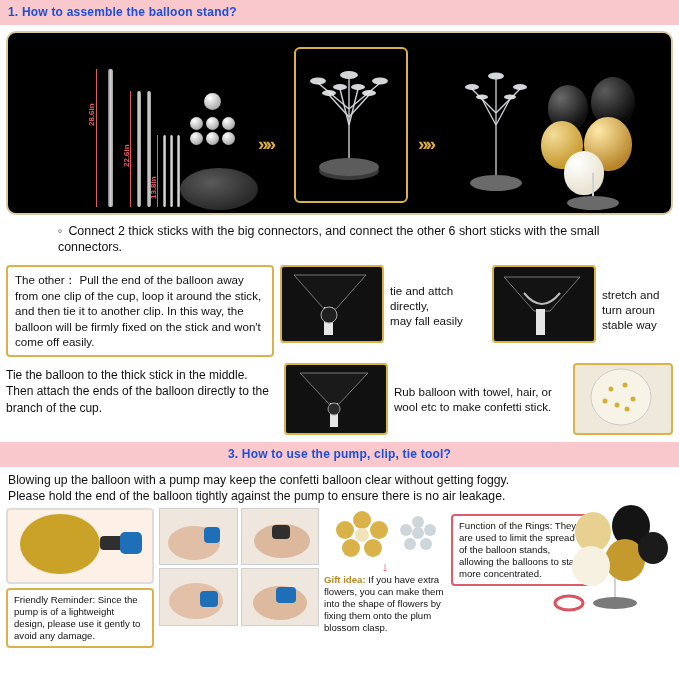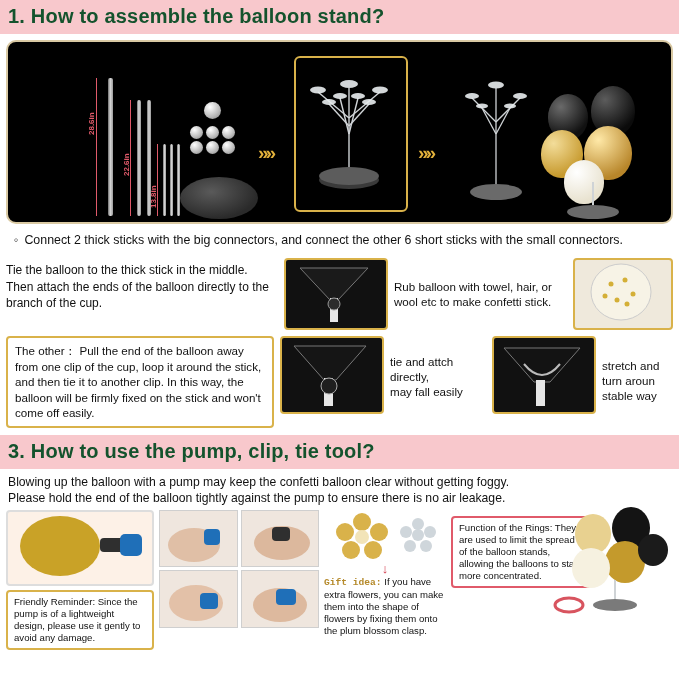--- a/index.html
+++ b/index.html
@@ -2,38 +2,38 @@
 <html><head>
 <meta charset="utf-8">
 <style>
   html,body{margin:0;padding:0;background:#ffffff;}
   body{width:679px;height:692px;font-family:"Liberation Sans",sans-serif;color:#111;overflow:hidden;}
   .page{position:relative;width:679px;height:692px;}
 
   
   .sec-head{
     background:#f8c8cc;
-    font-size:20px;
+    font-size:12px;
     font-weight:bold;
-    color:#14532d;
+    color:#1d4ed8;
     padding:5px 8px 6px 8px;
     letter-spacing:.2px;
   }
 
   
   .s1-wrap{padding:6px 6px 0 6px;}
   .diagram{
     position:relative;
     background:#000;
     border:2px solid #d9c9a3;
     border-radius:10px;
     height:180px;
     overflow:hidden;
   }
-  .bullets{font-size:12.4px;line-height:16px;padding:6px 8px 2px 8px;}
+  .bullets{font-size:12.4px;line-height:16px;padding:6px 8px 2px 8px;margin-left:44px;}
   .bullets div{margin:2px 0;}
   .bullets .b::before{content:"\25E6";margin-right:6px;}
 
   
   .dim-label{position:absolute;color:#e05a6a;font-size:8px;font-weight:bold;}
   .stick{position:absolute;background:linear-gradient(90deg,#6e6e6e,#d8d8d8 45%,#9a9a9a);border-radius:2px;}
   .arrowgrp{position:absolute;color:#e3b23c;font-size:19px;font-weight:bold;letter-spacing:-3px;}
   .panel-box{position:absolute;border:2px solid #d9b24a;border-radius:6px;}
   .base-disc{position:absolute;background:radial-gradient(ellipse at 40% 35%,#5a5a5a,#2a2a2a 70%);border-radius:50%;}
   .conn{position:absolute;width:13px;height:13px;border-radius:50%;background:radial-gradient(circle at 35% 30%,#fff,#b9b9b9 60%,#7e7e7e);}
@@ -48,21 +48,21 @@
   .boxed{border:2px solid #d9b24a;border-radius:4px;padding:5px 7px;font-size:11.6px;line-height:15.5px;}
 
   
   .s3-intro{font-size:12.2px;line-height:16px;padding:5px 8px 4px 8px;}
   .s3-grid{display:flex;padding:0 6px;gap:5px;align-items:flex-start;}
   .handgrid{display:grid;grid-template-columns:1fr 1fr;grid-template-rows:1fr 1fr;gap:3px;}
   .hand{background:#f2efe9;border:1px solid #cfcfcf;position:relative;overflow:hidden;}
   .small-note{font-size:9.6px;line-height:12px;}
   .note-box{border:2px solid #d9b24a;border-radius:4px;padding:4px 6px;}
   .fnbox{border:2px solid #e05a6a;border-radius:4px;padding:4px 6px;font-size:9.6px;line-height:12px;}
-  .gold{color:#b58a2b;font-family:Liberation Mono, monospace;}
+  .gold{color:#b58a2b;}
 </style>
 </head>
 <body>
 
 <div class="page">
 
   <div class="sec-head">1. How to assemble the balloon stand?</div>
 
   <div class="s1-wrap">
     <div class="diagram">
@@ -147,20 +147,41 @@
         <ellipse cx="45" cy="30" rx="26" ry="7" fill="#6a6a6a"></ellipse>
       </svg>
     </div>
 
     <div class="bullets">
       <div class="b">Connect 2 thick sticks with the big connectors, and connect the other 6 short sticks with the small connectors.</div>
     </div>
   </div>
 
 
+  <div class="s2-row" style="padding-top:6px;align-items:stretch;">
+    <div class="boxed" style="width:250px;">The other： Pull the end of the balloon away from one clip of the cup, loop it around the stick, and then tie it to another clip. In this way, the balloon will be firmly fixed on the stick and won't come off easily.</div>
+    <div class="photo" style="width:100px;height:74px;">
+      <svg width="96" height="70">
+        <polygon points="12,8 84,8 54,42 42,42" fill="#151515" stroke="#777" stroke-width="1"></polygon>
+        <rect x="42" y="40" width="9" height="28" fill="#e6e6e6"></rect>
+        <circle cx="47" cy="48" r="8" fill="#1f1f1f" stroke="#aaa"></circle>
+      </svg>
+    </div>
+    <div class="cap" style="width:96px;white-space:pre-line;padding-top:18px;">tie and attch directly,
+may fall easily</div>
+    <div class="photo" style="width:100px;height:74px;">
+      <svg width="96" height="70">
+        <polygon points="10,10 86,10 56,44 40,44" fill="#131313" stroke="#777" stroke-width="1"></polygon>
+        <rect x="42" y="42" width="9" height="26" fill="#e6e6e6"></rect>
+        <path d="M30 26 Q48 48 66 26" stroke="#bbb" fill="none" stroke-width="2"></path>
+      </svg>
+    </div>
+    <div class="cap" style="flex:1;padding-top:22px;">stretch and turn aroun stable way</div>
+  </div>
+
   <div class="s2-row">
     <div class="s2-text" style="max-width:272px;">Tie the balloon to the thick stick in the middle. Then attach the ends of the balloon directly to the branch of the cup.</div>
     <div class="photo" style="width:100px;height:68px;">
       <svg width="96" height="64">
         <polygon points="14,8 82,8 52,40 44,40" fill="#1a1a1a" stroke="#777" stroke-width="1"></polygon>
         <rect x="44" y="38" width="8" height="24" fill="#e6e6e6"></rect>
         <circle cx="48" cy="44" r="6" fill="#2b2b2b" stroke="#999"></circle>
       </svg>
     </div>
     <div style="flex:1;display:flex;align-items:center;">
@@ -174,42 +195,21 @@
               <circle cx="58" cy="34" r="2.5"></circle>
             <circle cx="42" cy="40" r="2.5"></circle>
               <circle cx="30" cy="36" r="2.5"></circle>
               <circle cx="52" cy="44" r="2.5"></circle>
           </g>
         </svg>
       </div>
     </div>
   </div>
 
-  <div class="s2-row" style="padding-top:6px;align-items:stretch;">
-    <div class="boxed" style="width:250px;">The other： Pull the end of the balloon away from one clip of the cup, loop it around the stick, and then tie it to another clip. In this way, the balloon will be firmly fixed on the stick and won't come off easily.</div>
-    <div class="photo" style="width:100px;height:74px;">
-      <svg width="96" height="70">
-        <polygon points="12,8 84,8 54,42 42,42" fill="#151515" stroke="#777" stroke-width="1"></polygon>
-        <rect x="42" y="40" width="9" height="28" fill="#e6e6e6"></rect>
-        <circle cx="47" cy="48" r="8" fill="#1f1f1f" stroke="#aaa"></circle>
-      </svg>
-    </div>
-    <div class="cap" style="width:96px;white-space:pre-line;padding-top:18px;">tie and attch directly,
-may fall easily</div>
-    <div class="photo" style="width:100px;height:74px;">
-      <svg width="96" height="70">
-        <polygon points="10,10 86,10 56,44 40,44" fill="#131313" stroke="#777" stroke-width="1"></polygon>
-        <rect x="42" y="42" width="9" height="26" fill="#e6e6e6"></rect>
-        <path d="M30 26 Q48 48 66 26" stroke="#bbb" fill="none" stroke-width="2"></path>
-      </svg>
-    </div>
-    <div class="cap" style="flex:1;padding-top:22px;">stretch and turn aroun stable way</div>
-  </div>
-
-  <div class="sec-head" style="margin-top:7px;">3. How to use the pump, clip, tie tool?</div>
+  <div class="sec-head" style="margin-top:7px;text-align:center;">3. How to use the pump, clip, tie tool?</div>
 
   <div class="s3-intro" style="white-space:pre-line;">Blowing up the balloon with a pump may keep the confetti balloon clear without getting foggy.
 Please hold the end of the balloon tightly against the pump to ensure there is no air leakage.</div>
 
   <div class="s3-grid">
 
     <div style="width:148px;">
       <div class="photo" style="height:72px;background:#fdf1e7;border-color:#ddd;">
         <svg width="144" height="68">
           <ellipse cx="52" cy="34" rx="40" ry="30" fill="#c9a227"></ellipse>

